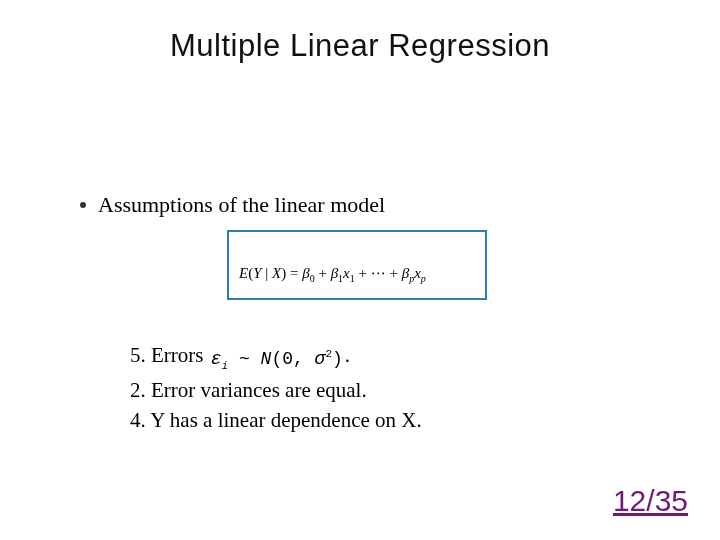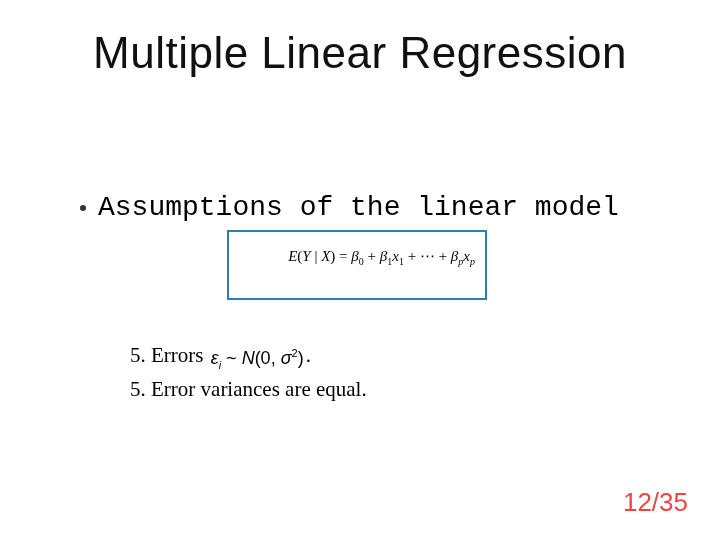--- a/index.html
+++ b/index.html
@@ -19,89 +19,90 @@
     box-sizing: border-box;
   }
   .title {
     position: absolute;
     top: 28px;
     left: 0;
     width: 720px;
     text-align: center;
     font-family: "Segoe UI Light", "Segoe UI", "Helvetica Neue", Arial, sans-serif;
     font-weight: 300;
-    font-size: 44px;
+    font-size: 31px;
     color: #111;
     letter-spacing: 0.5px;
   }
   .bullet-row {
     position: absolute;
     top: 192px;
     left: 80px;
     display: flex;
     align-items: center;
     font-size: 22px;
   }
   .bullet-dot {
     width: 6px;
     height: 6px;
     border-radius: 50%;
     background: #333;
     margin-right: 12px;
     flex: 0 0 auto;
   }
   .bullet-text {
-    font-family: Liberation Mono, monospace;
-    font-size: 28px;
+    font-family: Liberation Serif, serif;
+    font-size: 22px;
   }
   .eq-box {
     position: absolute;
     top: 230px;
     left: 227px;
     width: 260px;
     height: 70px;
     border: 2px solid #2f7fb0;
     box-sizing: border-box;
-    padding: 14px 10px 4px 10px;
+    padding: 22px 10px 4px 10px;
     font-family: "Times New Roman", serif;
     font-size: 15px;
     line-height: 1.4;
     display: flex;
-    flex-direction: row;
-    justify-content: flex-end;
+    flex-direction: column;
+    justify-content: center;
   }
   .eq-line { white-space: nowrap; }
   .eq-line i { font-style: italic; }
   .sub { font-size: 10px; vertical-align: sub; }
   .sup { font-size: 10px; vertical-align: super; }
   .list {
     position: absolute;
     top: 340px;
     left: 130px;
     font-family: Georgia, "Times New Roman", serif;
     font-size: 21px;
     line-height: 1.45;
   }
   .list-row { white-space: nowrap; }
   .err-expr {
     display: inline-block;
-    font-family: Liberation Sans, sans-serif;
+    font-family: Liberation Mono, monospace;
     font-size: 18px;
     padding: 0 2px;
     vertical-align: -2px;
   }
   .err-expr .subi { font-size: 11px; vertical-align: sub; font-style: italic; }
   .err-expr .sup2 { font-size: 11px; vertical-align: super; }
   .pagenum {
     position: absolute;
     right: 32px;
     bottom: 22px;
     font-family: "Segoe UI", Arial, sans-serif;
-    font-size: 26px;
-    color: #ef4444;
+    font-size: 30px;
+    color: #701a75;
+    text-decoration: underline;
   }
 </style>
 </head>
 <body>
 
 <div class="slide">
 
   <div class="title">Multiple Linear Regression</div>
 
   <div class="bullet-row">
@@ -110,18 +111,19 @@
   </div>
 
   <div class="eq-box">
     <div class="eq-line"><i>E</i>(<i>Y</i> | <i>X</i>) = <i>β</i><span class="sub">0</span> + <i>β</i><span class="sub">1</span><i>x</i><span class="sub">1</span> + ⋯ + <i>β</i><span class="sub"><i>p</i></span><i>x</i><span class="sub"><i>p</i></span></div>
   </div>
 
   <div class="list">
     <div class="list-row">
       <span>5. Errors </span><span class="err-expr"><i>ε</i><span class="subi">i</span> ~ <i>N</i>(0, <i>σ</i><span class="sup2">2</span>)</span><span>.</span>
     </div>
-    <div class="list-row">5. Error variances are equal.</div>
+    <div class="list-row">2. Error variances are equal.</div>
+    <div class="list-row">4. Y has a linear dependence on X.</div>
   </div>
 
   <div class="pagenum">12/35</div>
 
 </div>
 
 </body></html>

